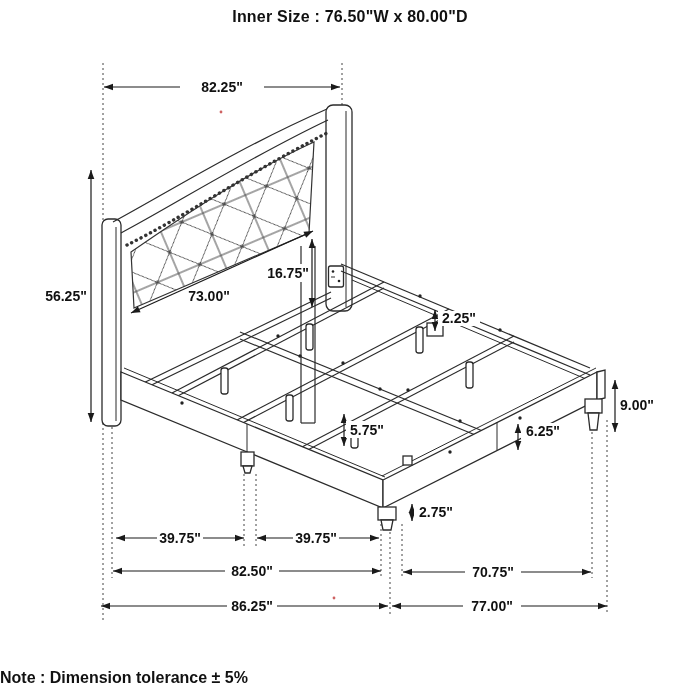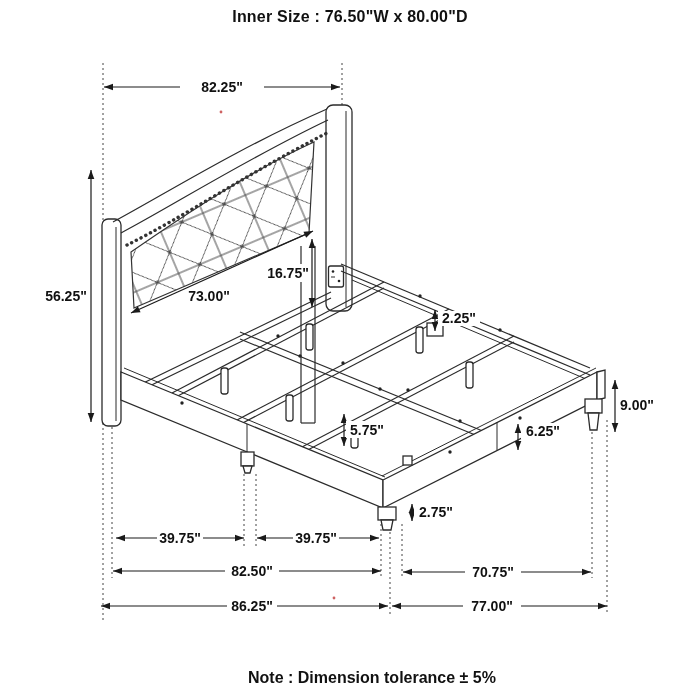--- a/index.html
+++ b/index.html
@@ -1,21 +1,21 @@
 <!DOCTYPE html>
 <html><head>
 <meta charset="utf-8">
 <style>
   html,body{margin:0;padding:0;background:#ffffff;}
   .stage{position:relative;width:700px;height:700px;background:#fff;overflow:hidden;
          font-family:"Liberation Sans",sans-serif;}
   .title{position:absolute;top:8px;left:0;width:700px;text-align:center;
          font-size:16px;font-weight:bold;color:#111;letter-spacing:.2px;}
-  .note{position:absolute;top:669px;left:0;width:648px;text-align:center;
-        font-size:16px;font-weight:bold;color:#111;margin-left:48px;}
+  .note{position:absolute;top:669px;left:0;width:648px;text-align:left;
+        font-size:16px;font-weight:bold;color:#111;}
   svg{position:absolute;top:0;left:0;}
   .ln{stroke:#2b2b2b;stroke-width:1.2;fill:none;}
   .thin{stroke:#2b2b2b;stroke-width:1;fill:none;}
   .face{fill:#ffffff;stroke:#2b2b2b;stroke-width:1.3;}
   .dash{stroke:#444;stroke-width:1;stroke-dasharray:2 3;fill:none;}
   .dim{stroke:#1a1a1a;stroke-width:1.2;fill:none;}
   .ah{fill:#1a1a1a;stroke:none;}
   .dimlabel{font-family:"Liberation Sans",sans-serif;font-size:14px;font-weight:bold;
             fill:#111;text-anchor:middle;}
   .pad{fill:#ffffff;stroke:none;}

